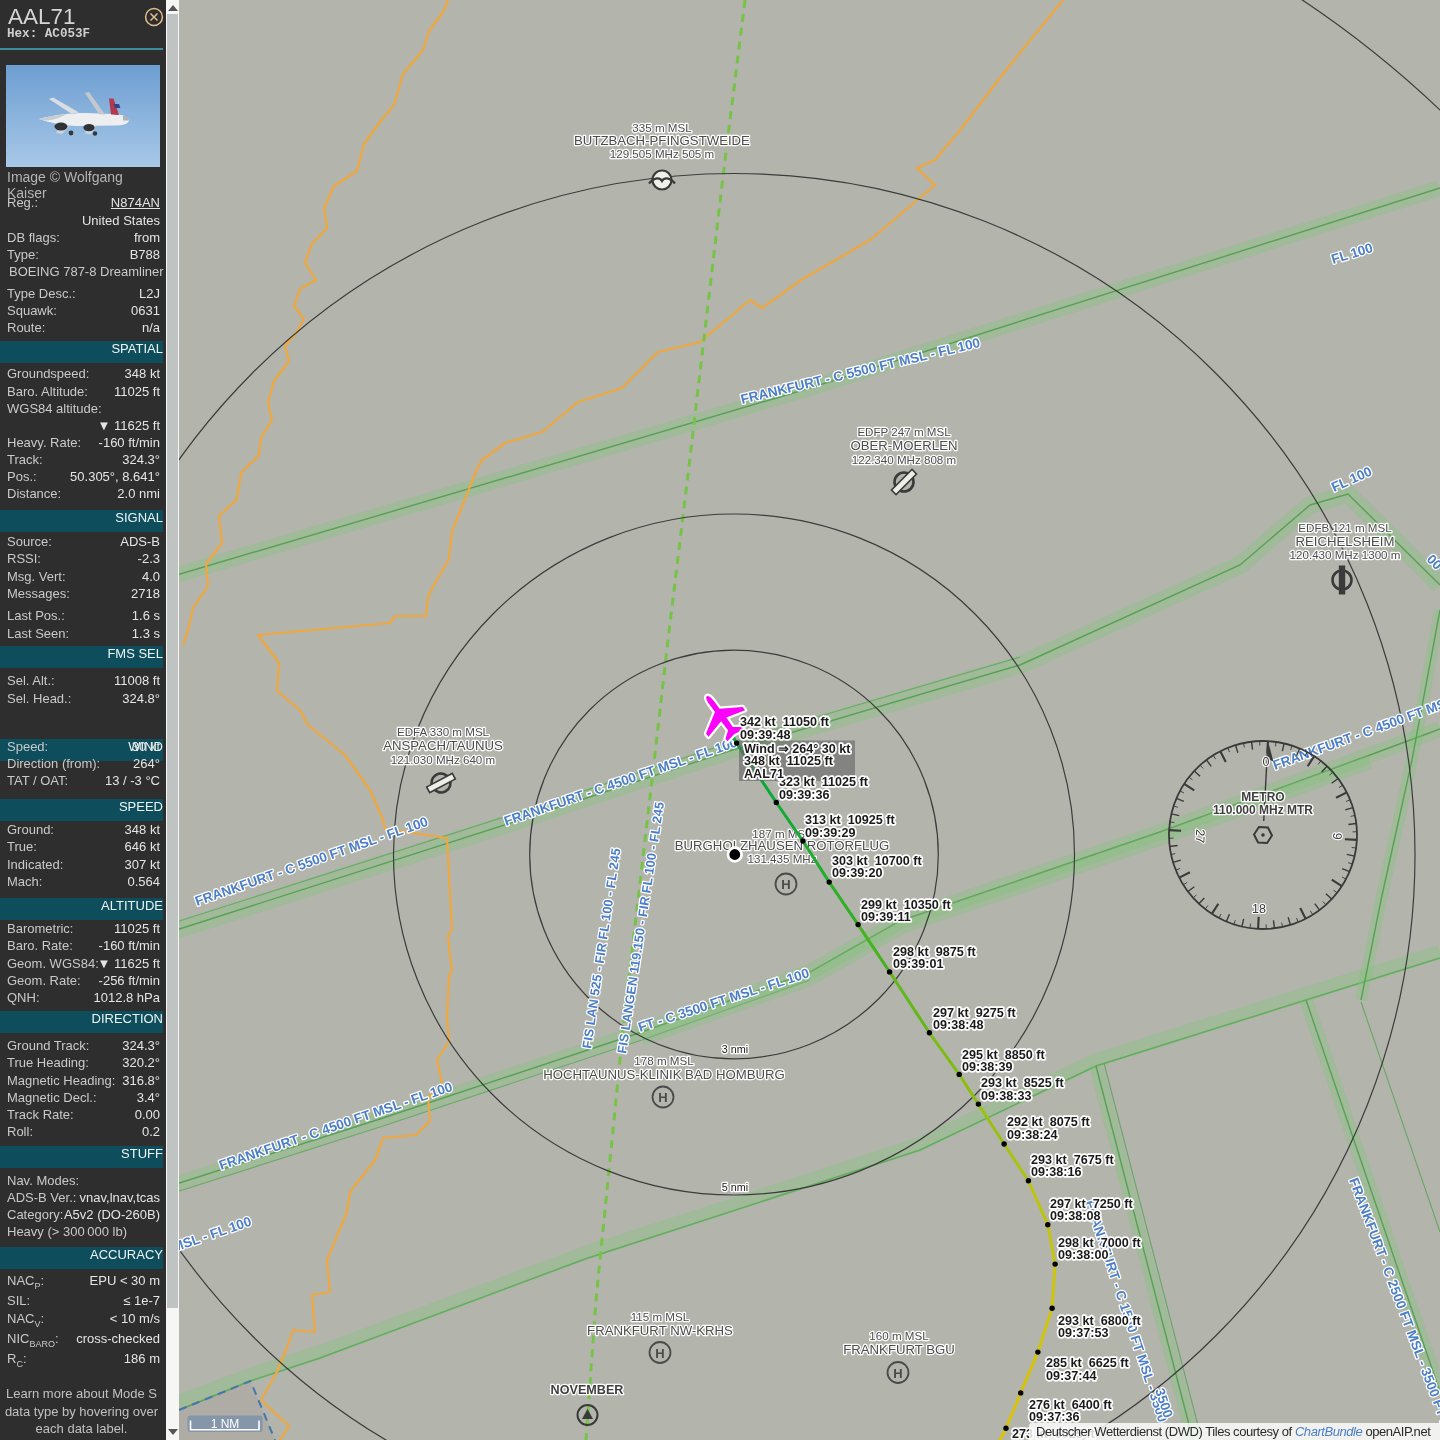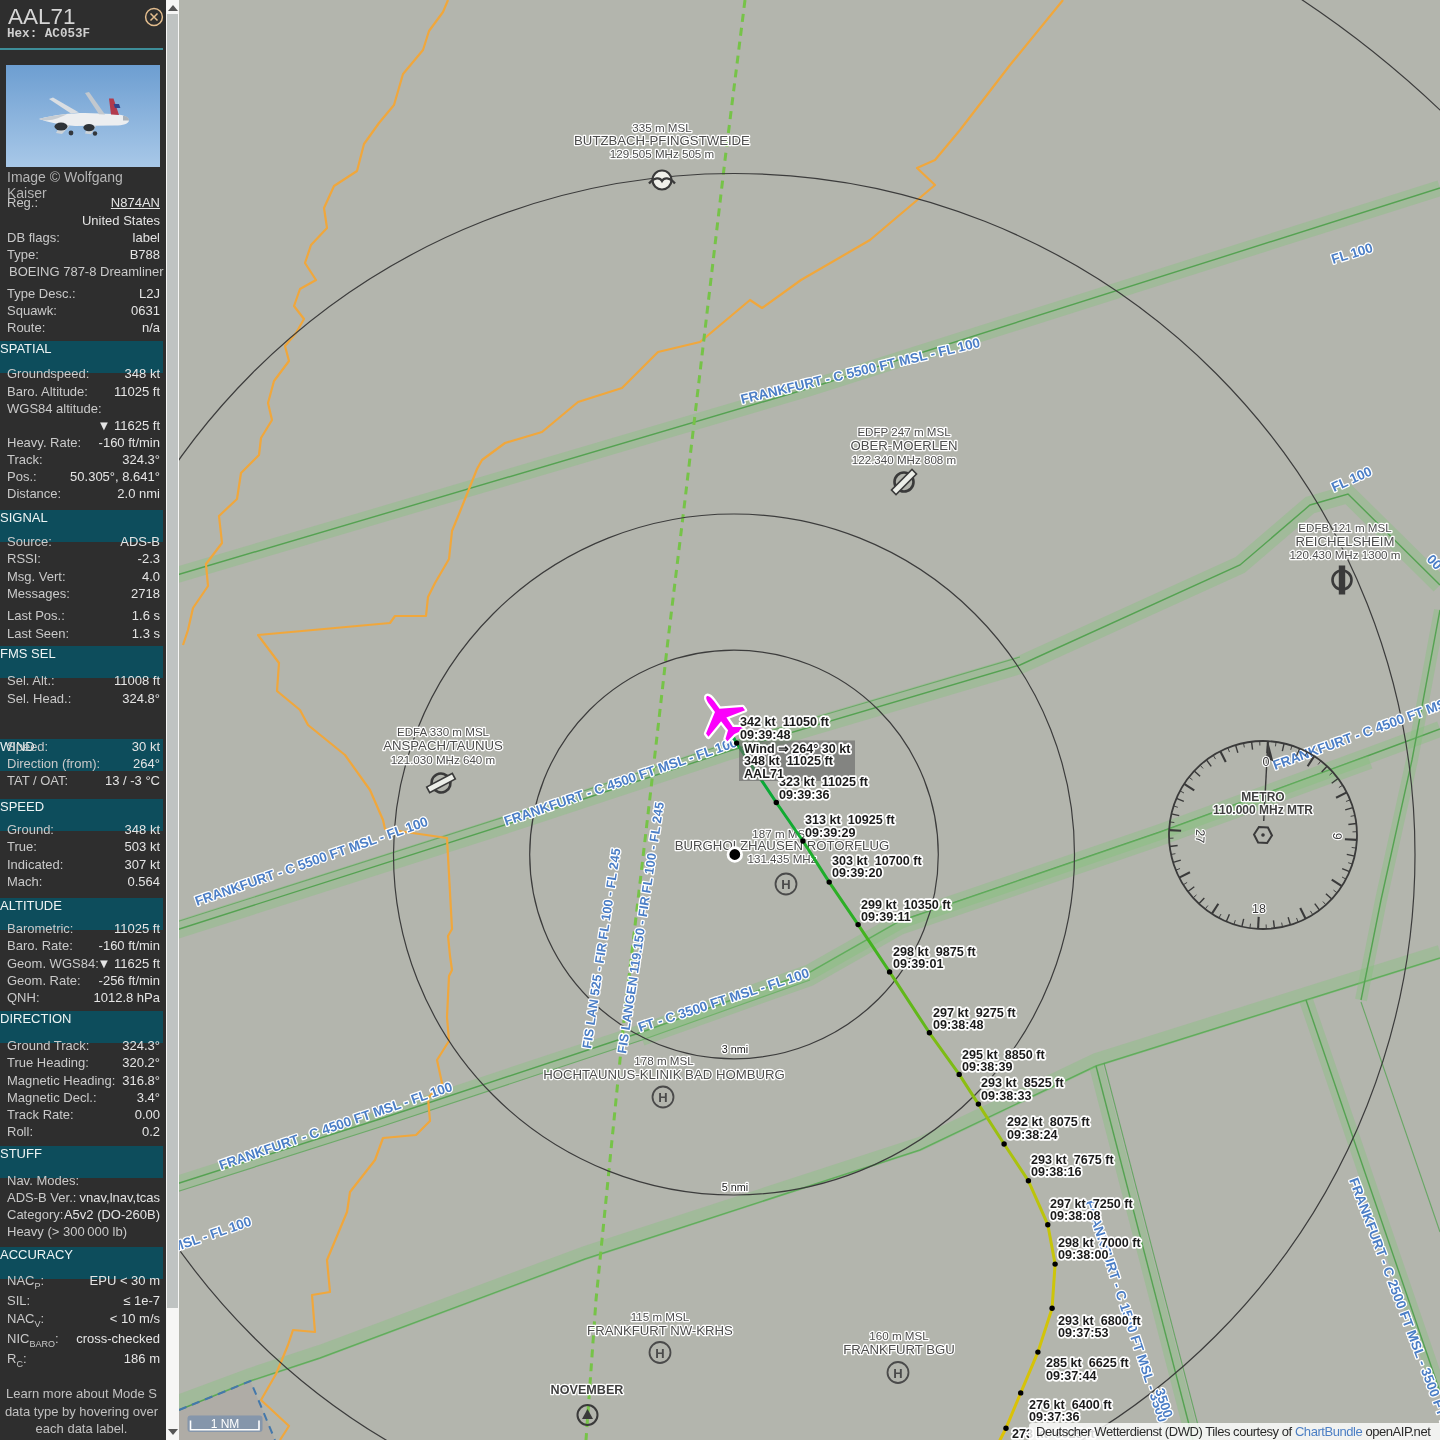--- a/index.html
+++ b/index.html
@@ -13,29 +13,29 @@
 #arrdn{top:1429px;border-top:6px solid #555;}
 .title{position:absolute;left:8px;top:4px;font-size:22.5px;color:#d5d5d5;}
 .close{position:absolute;left:144px;top:7px;}
 .hex{position:absolute;left:7px;top:27px;font-family:"Liberation Mono",monospace;font-weight:bold;font-size:12.6px;color:#cfcfcf;}
 .rule{position:absolute;left:0;top:47.5px;width:163px;height:2px;background:#3d8d98;}
 .photo{position:absolute;left:6px;top:65px;}
 .cap{position:absolute;left:7px;top:169px;font-size:14px;color:#b4b4b4;}
 .lab{position:absolute;font-size:13px;color:#c9c9c9;white-space:nowrap;}
 .val{position:absolute;left:0;width:160px;text-align:right;font-size:13px;color:#e4e4e4;white-space:nowrap;}
 .u{text-decoration:underline;}
-.hdr{position:absolute;left:0;width:163px;height:32px;background:#0d4d5c;color:#eef4f4;
- font-size:13px;text-align:left;line-height:16px;}
+.hdr{position:absolute;left:0;width:163px;height:22px;background:#0d4d5c;color:#eef4f4;
+ font-size:13px;text-align:right;line-height:16px;}
 sub{font-size:9px;}
 .foot{position:absolute;left:0;top:1385px;width:163px;text-align:center;font-size:13px;
  color:#c0c0c0;line-height:17.5px;}
 #attrib{position:absolute;left:1029px;top:1423px;width:411px;height:17px;
  background:rgba(255,255,255,0.82);font-size:13px;letter-spacing:-0.45px;color:#2a2a2a;white-space:nowrap;
  padding-left:7px;box-sizing:border-box;line-height:17px;border-radius:3px 0 0 0;overflow:hidden;}
-#attrib .cb{color:#4c7fc4;}
+#attrib .cb{color:#4c7fc4;font-style:italic;}
 </style></head>
 <body>
 <div id="wrap">
 <svg id="map" width="1440" height="1440" viewBox="0 0 1440 1440">
 <rect x="0" y="0" width="1440" height="1440" fill="#b3b5ad"></rect>
 <polygon points="179,1410 250.5,1381 275,1440 179,1440" fill="rgba(145,85,100,0.09)"></polygon>
 <path d="M170.0,577.0 L810.0,388.0 L1440.0,188.0" fill="none" stroke="rgba(125,195,115,0.32)" stroke-width="16"></path>
 <path d="M170.0,577.0 L810.0,388.0 L1440.0,188.0" fill="none" stroke="#55a252" stroke-width="1.4"></path>
 <path d="M170.0,932.0 L520.0,820.0 L729.0,751.0 L1020.0,665.0 L1240.0,565.0 L1310.0,505.0 L1348.0,494.0 L1440.0,585.0" fill="none" stroke="rgba(125,195,115,0.32)" stroke-width="18"></path>
 <path d="M170.0,932.0 L520.0,820.0 L729.0,751.0 L1020.0,665.0 L1240.0,565.0 L1310.0,505.0 L1348.0,494.0 L1440.0,585.0" fill="none" stroke="#55a252" stroke-width="1.4"></path>
@@ -334,21 +334,21 @@
 <circle cx="-12" cy="12" r="2.4" fill="#33373c"></circle>
 <circle cx="12" cy="12.5" r="2.2" fill="#33373c"></circle>
 <path d="M40,-5 C44,-5 46,-3 46,-0.5 L40,-0.5 Z" fill="#aab2ba"></path>
 </g>
       </svg>
 <div class="cap">Image © Wolfgang Kaiser</div>
 <div class="lab" style="left:7px;top:195px">Reg.:</div>
 <div class="val" style="top:195px"><span class="u">N874AN</span></div>
 <div class="val" style="top:212.5px">United States</div>
 <div class="lab" style="left:7px;top:229.5px">DB flags:</div>
-<div class="val" style="top:229.5px">label</div>
+<div class="val" style="top:229.5px">from</div>
 <div class="lab" style="left:7px;top:247px">Type:</div>
 <div class="val" style="top:247px">B788</div>
 <div class="lab" style="left:9px;top:263.5px">BOEING 787-8 Dreamliner</div>
 <div class="lab" style="left:7px;top:285.5px">Type Desc.:</div>
 <div class="val" style="top:285.5px">L2J</div>
 <div class="lab" style="left:7px;top:302.5px">Squawk:</div>
 <div class="val" style="top:302.5px">0631</div>
 <div class="lab" style="left:7px;top:319.5px">Route:</div>
 <div class="val" style="top:319.5px">n/a</div>
 <div class="hdr" style="top:341px">SPATIAL</div>
@@ -388,21 +388,21 @@
 <div class="lab" style="left:7px;top:739px">Speed:</div>
 <div class="val" style="top:739px">30 kt</div>
 <div class="lab" style="left:7px;top:756px">Direction (from):</div>
 <div class="val" style="top:756px">264°</div>
 <div class="lab" style="left:7px;top:773px">TAT / OAT:</div>
 <div class="val" style="top:773px">13 / -3 °C</div>
 <div class="hdr" style="top:799px">SPEED</div>
 <div class="lab" style="left:7px;top:822px">Ground:</div>
 <div class="val" style="top:822px">348 kt</div>
 <div class="lab" style="left:7px;top:839px">True:</div>
-<div class="val" style="top:839px">503 kt</div>
+<div class="val" style="top:839px">646 kt</div>
 <div class="lab" style="left:7px;top:856.5px">Indicated:</div>
 <div class="val" style="top:856.5px">307 kt</div>
 <div class="lab" style="left:7px;top:873.5px">Mach:</div>
 <div class="val" style="top:873.5px">0.564</div>
 <div class="hdr" style="top:898px">ALTITUDE</div>
 <div class="lab" style="left:7px;top:921px">Barometric:</div>
 <div class="val" style="top:921px">11025 ft</div>
 <div class="lab" style="left:7px;top:938px">Baro. Rate:</div>
 <div class="val" style="top:938px">-160 ft/min</div>
 <div class="lab" style="left:7px;top:955.5px">Geom. WGS84:</div>

